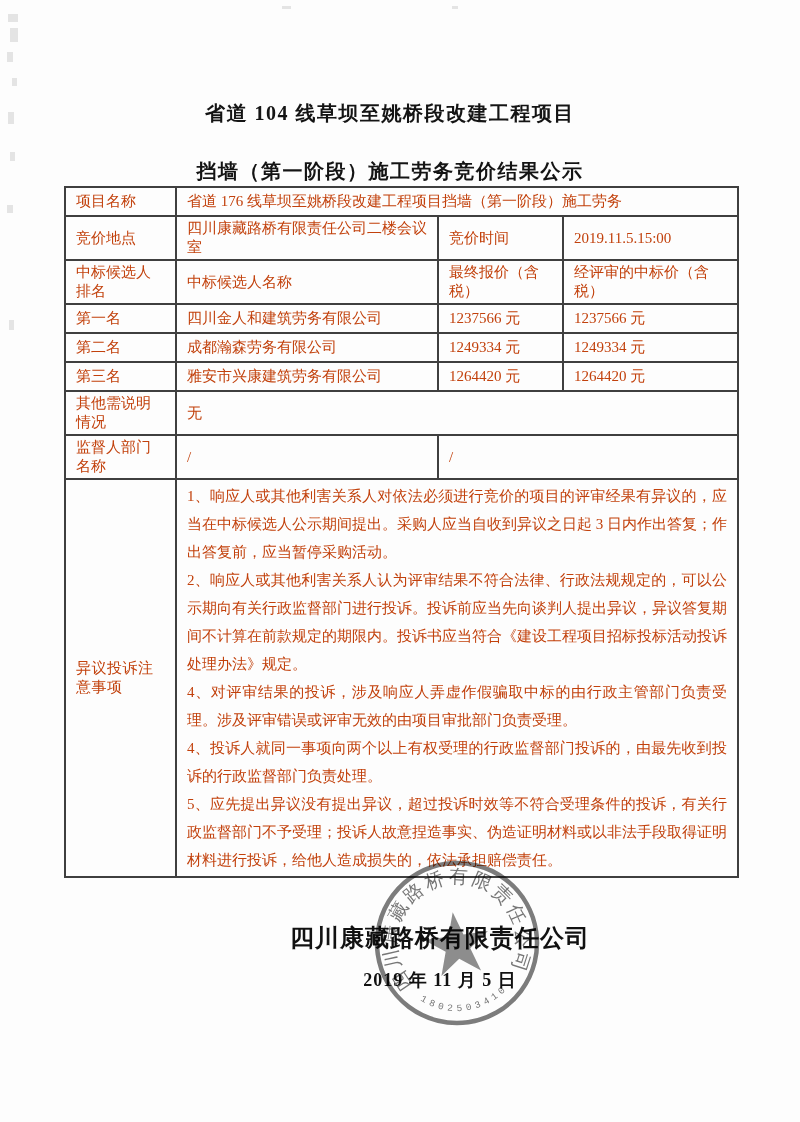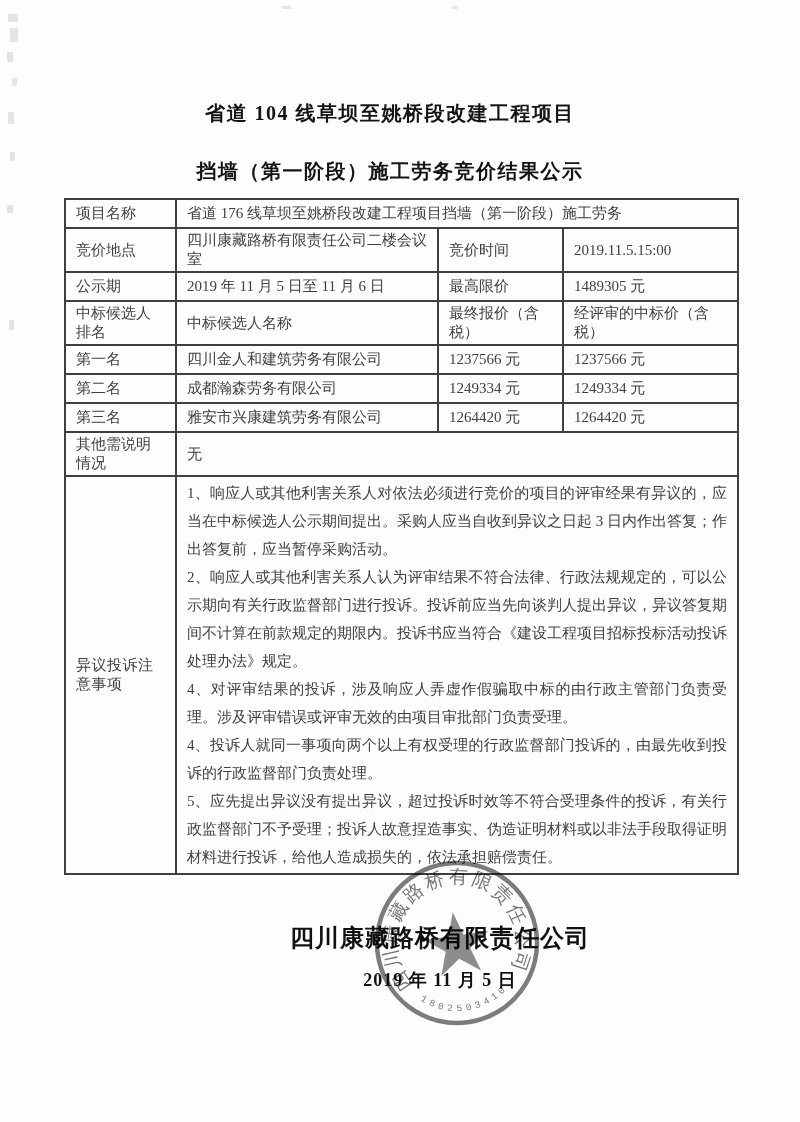--- a/index.html
+++ b/index.html
@@ -25,22 +25,21 @@
   .doc-title.line1 { top: 100px; }
   .doc-title.line2 { top: 158px; }
 
   table.result {
     position: absolute;
     left: 64px; top: 186px;
     width: 673px;
     border-collapse: collapse;
     table-layout: fixed;
     font-size: 15px;
-    color: #404040;
-    margin-top: 12px;
+    color: #c2410c;
   }
   table.result td {
     border: 2px solid #3f3f3f;
     padding: 2px 10px;
     vertical-align: middle;
     overflow: hidden;
   }
   tr.r { height: 29px; }
   tr.rs { height: 24px; }
   td.obj-label { text-align: left; vertical-align: middle; letter-spacing: 0.5px; }
@@ -100,26 +99,20 @@
       <td>项目名称</td>
       <td colspan="3">省道 176 线草坝至姚桥段改建工程项目挡墙（第一阶段）施工劳务</td>
     </tr>
     <tr class="r">
       <td>竞价地点</td>
       <td>四川康藏路桥有限责任公司二楼会议室</td>
       <td>竞价时间</td>
       <td>2019.11.5.15:00</td>
     </tr>
     <tr class="r">
-      <td>公示期</td>
-      <td>2019 年 11 月 5 日至 11 月 6 日</td>
-      <td>最高限价</td>
-      <td>1489305 元</td>
-    </tr>
-    <tr class="r">
       <td>中标候选人排名</td>
       <td>中标候选人名称</td>
       <td>最终报价（含税）</td>
       <td>经评审的中标价（含税）</td>
     </tr>
     <tr class="r">
       <td>第一名</td>
       <td>四川金人和建筑劳务有限公司</td>
       <td>1237566 元</td>
       <td>1237566 元</td>
@@ -132,20 +125,25 @@
     </tr>
     <tr class="r">
       <td>第三名</td>
       <td>雅安市兴康建筑劳务有限公司</td>
       <td>1264420 元</td>
       <td>1264420 元</td>
     </tr>
     <tr class="rs">
       <td>其他需说明情况</td>
       <td colspan="3">无</td>
+    </tr>
+    <tr class="rs">
+      <td>监督人部门名称</td>
+      <td>/</td>
+      <td colspan="2">/</td>
     </tr>
     <tr>
       <td class="obj-label">异议投诉注意事项</td>
       <td colspan="3" class="obj-body">
         <div class="para">1、响应人或其他利害关系人对依法必须进行竞价的项目的评审经果有异议的，应当在中标候选人公示期间提出。采购人应当自收到异议之日起 3 日内作出答复；作出答复前，应当暂停采购活动。</div>
         <div class="para">2、响应人或其他利害关系人认为评审结果不符合法律、行政法规规定的，可以公示期向有关行政监督部门进行投诉。投诉前应当先向谈判人提出异议，异议答复期间不计算在前款规定的期限内。投诉书应当符合《建设工程项目招标投标活动投诉处理办法》规定。</div>
         <div class="para">4、对评审结果的投诉，涉及响应人弄虚作假骗取中标的由行政主管部门负责受理。涉及评审错误或评审无效的由项目审批部门负责受理。</div>
         <div class="para">4、投诉人就同一事项向两个以上有权受理的行政监督部门投诉的，由最先收到投诉的行政监督部门负责处理。</div>
         <div class="para">5、应先提出异议没有提出异议，超过投诉时效等不符合受理条件的投诉，有关行政监督部门不予受理；投诉人故意捏造事实、伪造证明材料或以非法手段取得证明材料进行投诉，给他人造成损失的，依法承担赔偿责任。</div>
       </td>

